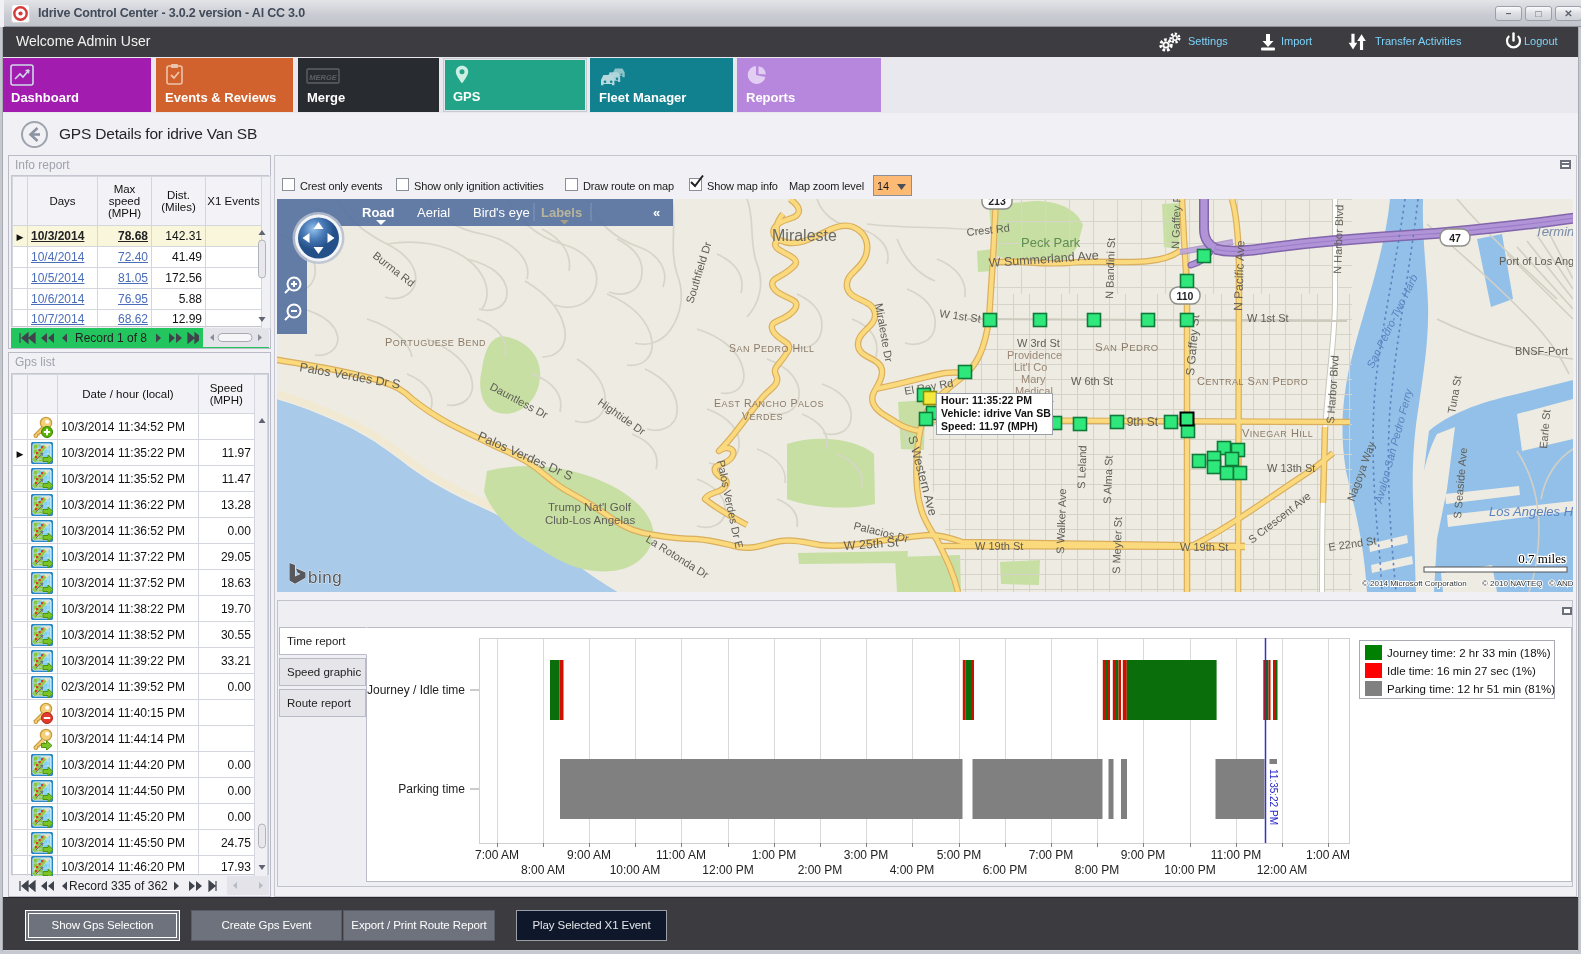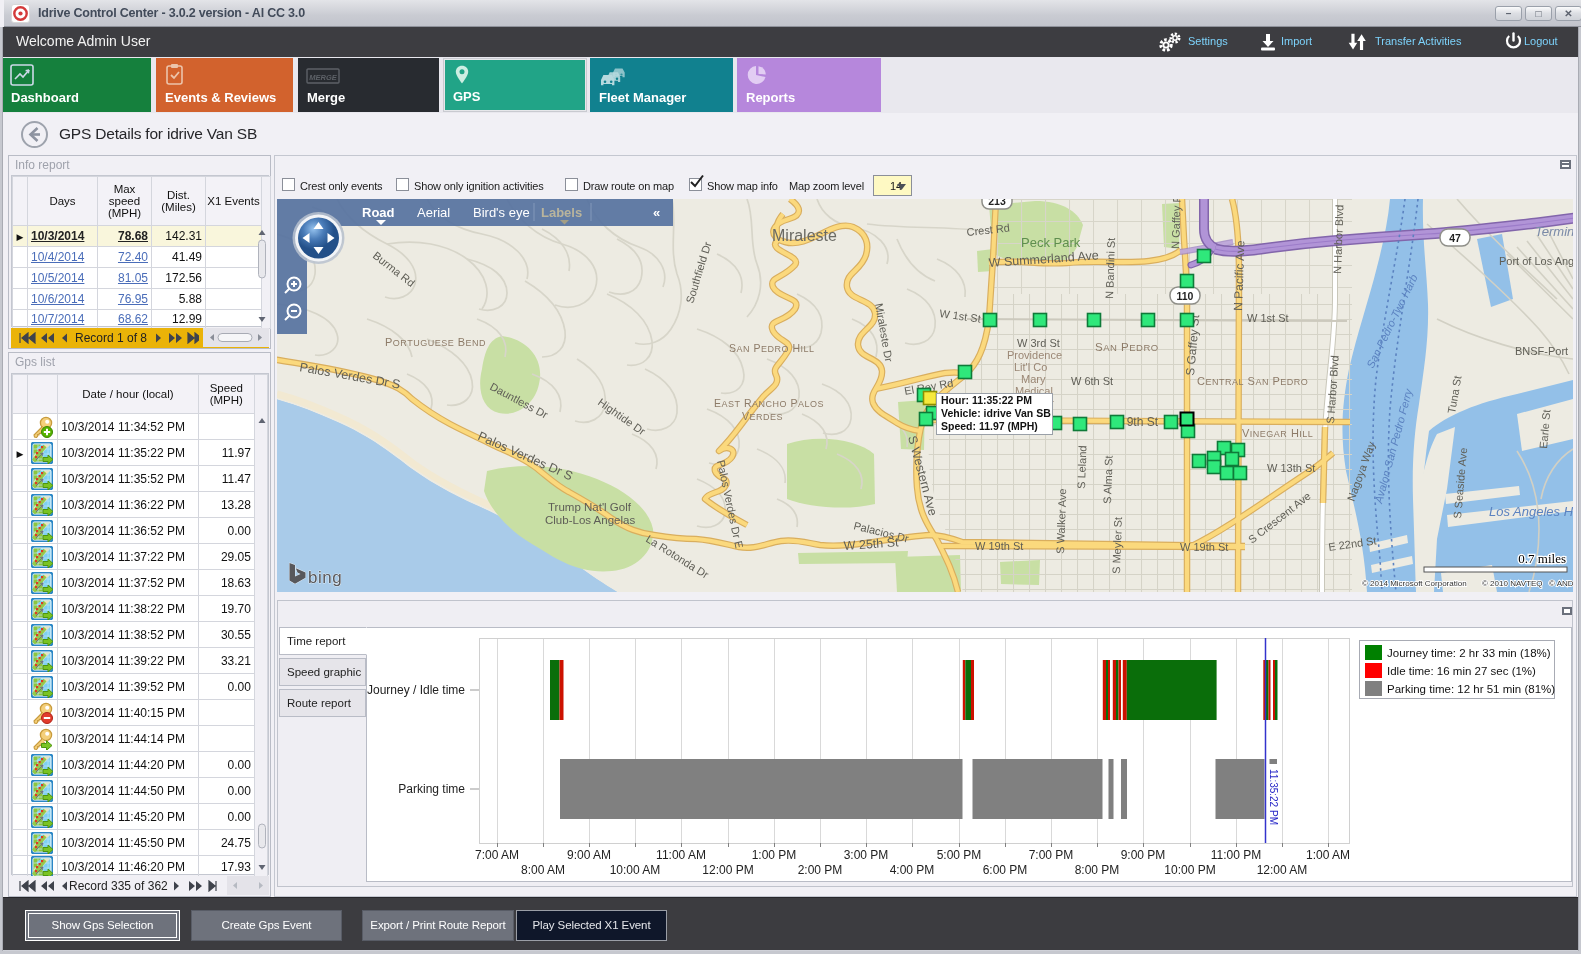--- a/index.html
+++ b/index.html
@@ -101,21 +101,21 @@
   <div class="menuitem abs" style="left:1504px;">
     <svg width="19" height="19" viewBox="0 0 19 19" style="vertical-align:-4px;">
       <path d="M9.5 1.5 v7" stroke="#fff" stroke-width="2.4" stroke-linecap="round"></path>
       <path d="M5.2 4 a6.5 6.5 0 1 0 8.6 0" fill="none" stroke="#fff" stroke-width="2.2"></path>
     </svg>
   </div>
   <div class="menuitem abs" style="left:1524px;top:8px;">Logout</div>
 </div>
 
 <div id="tabstrip" class="abs">
-  <div class="tab" style="left:2px;width:149px;background:#15803d;">
+  <div class="tab" style="left:2px;width:149px;background:#a21caf;">
     <svg width="26" height="24" viewBox="0 0 26 24" style="position:absolute;left:8px;top:6px;">
       <rect x="1" y="1" width="22" height="20" rx="2" fill="none" stroke="#cdd9e8" stroke-width="1.6"></rect>
       <path d="M5 15 L10 10 L13 13 L19 6" fill="none" stroke="#cdd9e8" stroke-width="1.6"></path>
       <path d="M19 6 l-3.4 0.8 M19 6 l-0.6 3.4" stroke="#cdd9e8" stroke-width="1.4"></path>
     </svg>
     <div class="lbl">Dashboard</div>
   </div>
   <div class="tab" style="left:156px;width:137px;background:#d2622d;">
     <svg width="22" height="24" viewBox="0 0 22 24" style="position:absolute;left:8px;top:5px;">
       <rect x="3" y="3" width="15" height="18" rx="2" fill="none" stroke="#ecc4ab" stroke-width="1.6"></rect>
@@ -231,21 +231,21 @@
           </tr>
     </tbody>
       </table>
 
     <svg class="abs" style="right:1px;top:50px;" width="10" height="100" viewBox="0 0 10 100">
       <path d="M5 4 L8.5 9 H1.5 Z" fill="#606572"></path>
       <rect x="1.5" y="14" width="7" height="38" rx="3.5" fill="#e8e8ec" stroke="#b0b3bc"></rect>
       <path d="M5 96 L1.5 91 H8.5 Z" fill="#606572"></path>
     </svg>
   </div>
-  <div class="pager" style="left:2px;top:172px;width:258px;height:20px;background:#eab308;">
+  <div class="pager" style="left:2px;top:172px;width:258px;height:20px;background:#22c55e;">
     <svg class="abs" style="left:8px;top:4px;" width="180" height="12" viewBox="0 0 180 12">
       <g fill="#3f434c">
         <path d="M1 1 v10 M3 6 l6 -5 v10 Z M10 6 l6 -5 v10 Z" stroke="#3f434c" stroke-width="1.2"></path>
         <path d="M22 6 l6 -5 v10 Z M29 6 l6 -5 v10 Z"></path>
         <path d="M43 6 l5 -4.5 v9 Z"></path>
       </g>
       <g fill="#3f434c">
         <path d="M142 6 l-5 -4.5 v9 Z"></path>
         <path d="M156 6 l-6 -5 v10 Z M163 6 l-6 -5 v10 Z"></path>
         <path d="M175 6 l-6 -5 v10 Z M182 6 l-6 -5 v10 Z M183 1 v10" stroke="#3f434c" stroke-width="1.2"></path>
@@ -422,21 +422,21 @@
             <td>10/3/2014 11:39:22 PM</td>
             <td class="num">33.21</td>
           </tr>
       <tr style="height:26px;">
             <td></td>
             <td class="ic">
               <svg width="22" height="22" viewBox="0 0 22 22">
                 <use href="#icmap"></use>
               </svg>
             </td>
-            <td>10/3/2014 11:39:52 PM</td>
+            <td>02/3/2014 11:39:52 PM</td>
             <td class="num">0.00</td>
           </tr>
       <tr style="height:26px;">
             <td></td>
             <td class="ic">
               <svg width="22" height="22" viewBox="0 0 22 22">
                 <use href="#ickeyminus"></use>
               </svg>
             </td>
             <td>10/3/2014 11:40:15 PM</td>
@@ -543,21 +543,21 @@
   <div class="cbx" style="left:119px;"></div>
     <div class="abs" style="left:137px;top:4px;">Show only ignition activities</div>
   <div class="cbx" style="left:288px;"></div>
     <div class="abs" style="left:306px;top:4px;">Draw route on map</div>
   <div class="cbx" style="left:412px;"></div>
   <svg class="abs" style="left:411px;top:-2px;" width="18" height="18" viewBox="0 0 18 18">
       <path d="M3 8 L7 12 L15 1.5" fill="none" stroke="#222" stroke-width="2"></path>
     </svg>
   <div class="abs" style="left:430px;top:4px;">Show map info</div>
   <div class="abs" style="left:512px;top:4px;">Map zoom level</div>
-  <div class="abs" style="left:596px;top:-1px;width:39px;height:21px;background:#fef9c3;border:1px solid #8b8f99;font-size:11px;padding:4px 0 0 16px;">14
+  <div class="abs" style="left:596px;top:-1px;width:39px;height:21px;background:#fdba74;border:1px solid #8b8f99;font-size:11px;padding:4px 0 0 3px;">14
     <svg width="9" height="6" viewBox="0 0 9 6" style="position:absolute;right:5px;top:8px;">
         <path d="M0 0 h9 L4.5 6 Z" fill="#4a4f58"></path>
       </svg>
   </div>
 </div>
 
 <div id="mapwrap" class="abs" style="left:277px;top:199px;width:1296px;height:393px;background:#edebe2;overflow:hidden;">
 <svg width="1296" height="393" viewBox="0 0 1296 393" font-family="Liberation Sans, sans-serif">
   <defs>
     <pattern id="citygrid" width="16" height="15" patternUnits="userSpaceOnUse">
@@ -974,20 +974,20 @@
         <text x="1020" y="65">Parking time: 12 hr 51 min (81%)</text>
       </g>
     </g>
   </svg>
   <div class="abs" style="left:1284px;top:6px;width:10px;height:8px;border:2px solid #6b707c;background:#fff;"></div>
 </div>
 
 <div id="bottombar" class="abs">
   <div class="bbtn" style="left:25px;width:155px;outline:1px solid #fff;outline-offset:-4px;border:1px solid #fff;">Show Gps Selection</div>
   <div class="bbtn" style="left:191px;width:151px;">Create Gps Event</div>
-  <div class="bbtn" style="left:362px;width:152px;text-align:center;">Export / Print Route Report</div>
+  <div class="bbtn" style="left:343px;width:152px;text-align:center;">Export / Print Route Report</div>
   <div class="bbtn" style="left:516px;width:151px;background:#0f172a;color:#e4e6ea;border-color:#9a9ea6;">Play Selected X1 Event</div>
 </div>
 <div id="bottomstrip" class="abs"></div>
 
 <div class="abs" style="left:0;top:27px;width:3px;height:927px;background:#c6c8cf;border-right:1px solid #a9abb3;"></div>
 <div class="abs" style="left:1578px;top:27px;width:3px;height:927px;background:#c6c8cf;border-left:1px solid #a9abb3;"></div>
 <div class="abs" style="left:0;top:951px;width:1581px;height:3px;background:#c6c8cf;"></div>
 
 </body></html>

